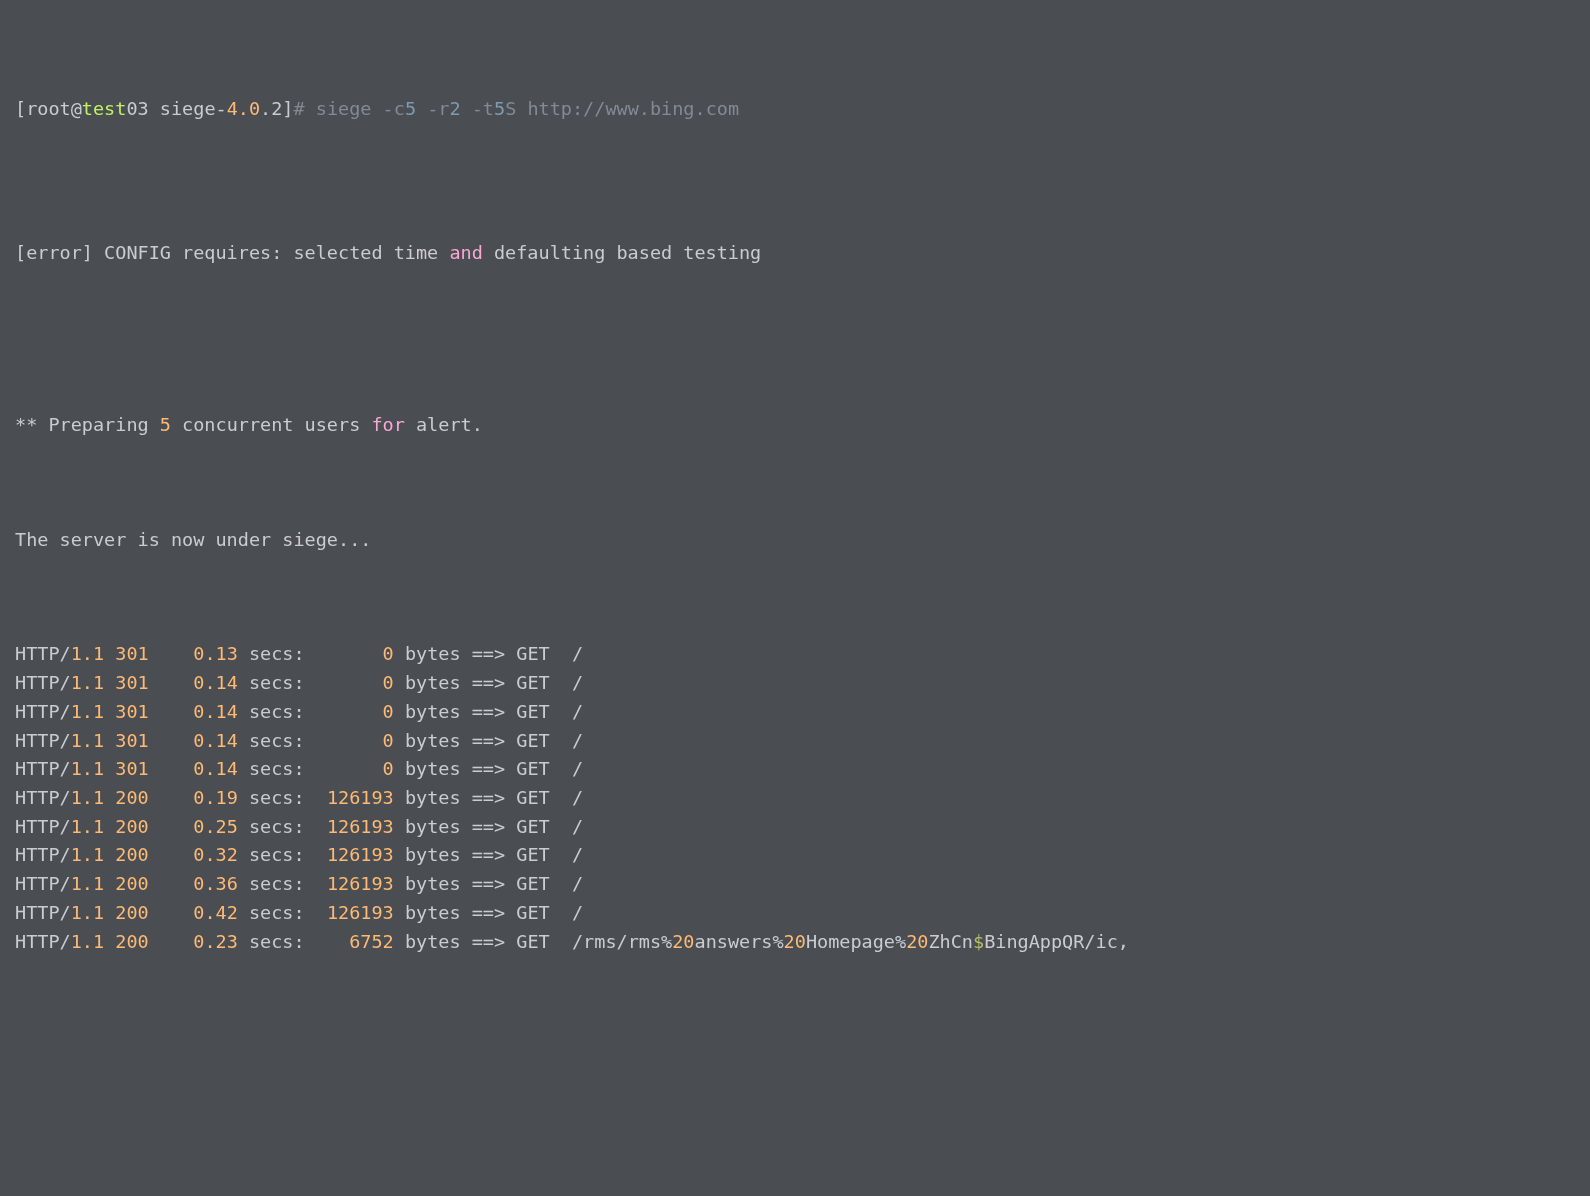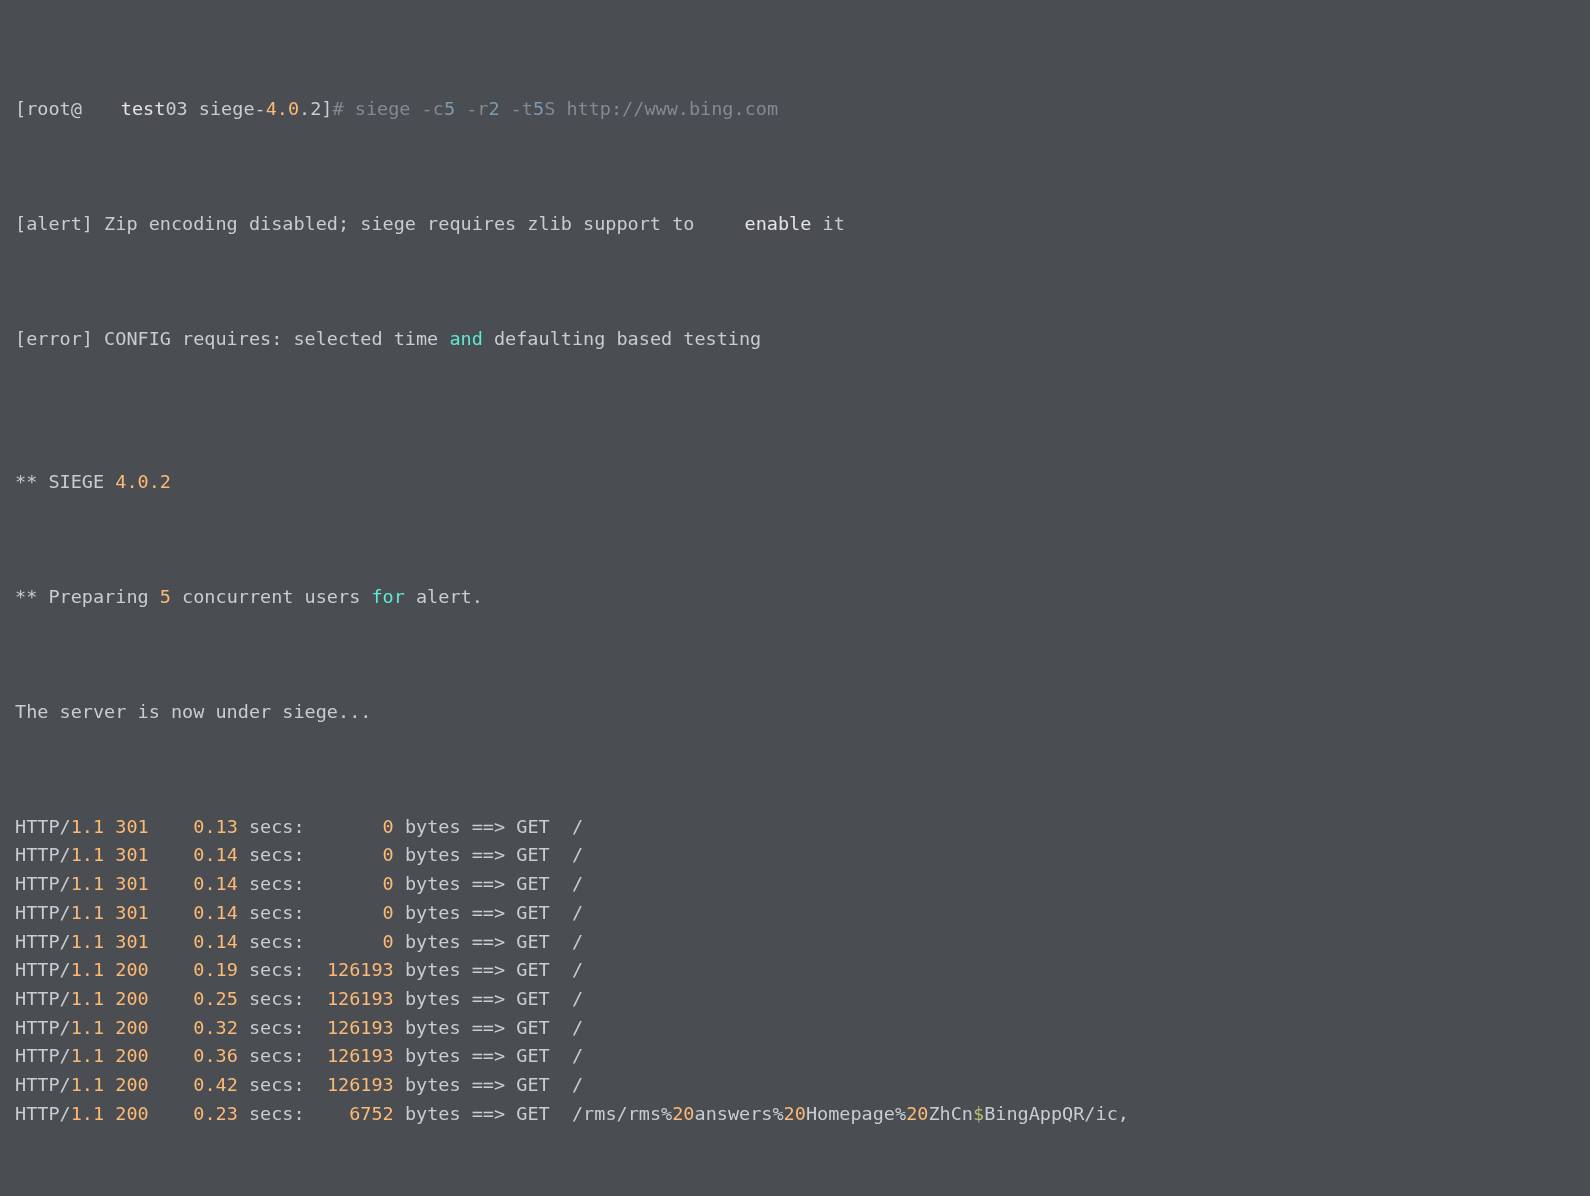--- a/index.html
+++ b/index.html
@@ -11,41 +11,39 @@
     font-size:18.5px;
     line-height:28.7px;
     -webkit-font-smoothing:antialiased;
   }
   .term{
     padding:9px 15px;
     white-space:pre;
     overflow:hidden;
   }
   .line{display:block;}
-  .host{color:#e5e5e5;padding-left:39px;}          
+  .host{color:#bef264;}          
   .num{color:#fdba74;}           
-  .kw{color:#5eead4;}            
+  .kw{color:#f9a8d4;}            
   .cmt{color:#838a94;}           
   .cmt-num{color:#7d9bb3;}       
   .dollar{color:#b5bd68;}
   .line span{white-space:pre;}
 </style>
 </head>
 <body>
 
 <div class="term">
 
   <span class="line"><span>[</span><span>root</span><span>@</span><span class="host">test</span><span>03</span><span> </span><span>siege-</span><span class="num">4.0</span><span>.2</span><span>]</span><span class="cmt"># </span><span class="cmt">siege -c</span><span class="cmt-num">5</span><span class="cmt"> -r</span><span class="cmt-num">2</span><span class="cmt"> -t</span><span class="cmt-num">5</span><span class="cmt">S http://www.bing.com</span></span>
 
-  <span class="line"><span>[alert] Zip encoding disabled; siege requires zlib support to </span><span class="host">enable</span><span> it</span></span>
 
   <span class="line"><span>[error] CONFIG requires: selected time </span><span class="kw">and</span><span> defaulting based testing</span></span>
 
 
-  <span class="line"><span>** SIEGE </span><span class="num">4.0.2</span></span>
 
   <span class="line"><span>** Preparing </span><span class="num">5</span><span> concurrent users </span><span class="kw">for</span><span> alert.</span></span>
 
   <span class="line">The server is now under siege...</span>
 
   <div id="rows"><span class="line"><span>HTTP/</span><span class="num">1.1</span><span> </span><span class="num">301</span><span>   </span><span class="num"> 0.13</span><span> secs: </span><span class="num">      0</span><span> bytes ==&gt; GET  </span><span>/</span></span><span class="line"><span>HTTP/</span><span class="num">1.1</span><span> </span><span class="num">301</span><span>   </span><span class="num"> 0.14</span><span> secs: </span><span class="num">      0</span><span> bytes ==&gt; GET  </span><span>/</span></span><span class="line"><span>HTTP/</span><span class="num">1.1</span><span> </span><span class="num">301</span><span>   </span><span class="num"> 0.14</span><span> secs: </span><span class="num">      0</span><span> bytes ==&gt; GET  </span><span>/</span></span><span class="line"><span>HTTP/</span><span class="num">1.1</span><span> </span><span class="num">301</span><span>   </span><span class="num"> 0.14</span><span> secs: </span><span class="num">      0</span><span> bytes ==&gt; GET  </span><span>/</span></span><span class="line"><span>HTTP/</span><span class="num">1.1</span><span> </span><span class="num">301</span><span>   </span><span class="num"> 0.14</span><span> secs: </span><span class="num">      0</span><span> bytes ==&gt; GET  </span><span>/</span></span><span class="line"><span>HTTP/</span><span class="num">1.1</span><span> </span><span class="num">200</span><span>   </span><span class="num"> 0.19</span><span> secs: </span><span class="num"> 126193</span><span> bytes ==&gt; GET  </span><span>/</span></span><span class="line"><span>HTTP/</span><span class="num">1.1</span><span> </span><span class="num">200</span><span>   </span><span class="num"> 0.25</span><span> secs: </span><span class="num"> 126193</span><span> bytes ==&gt; GET  </span><span>/</span></span><span class="line"><span>HTTP/</span><span class="num">1.1</span><span> </span><span class="num">200</span><span>   </span><span class="num"> 0.32</span><span> secs: </span><span class="num"> 126193</span><span> bytes ==&gt; GET  </span><span>/</span></span><span class="line"><span>HTTP/</span><span class="num">1.1</span><span> </span><span class="num">200</span><span>   </span><span class="num"> 0.36</span><span> secs: </span><span class="num"> 126193</span><span> bytes ==&gt; GET  </span><span>/</span></span><span class="line"><span>HTTP/</span><span class="num">1.1</span><span> </span><span class="num">200</span><span>   </span><span class="num"> 0.42</span><span> secs: </span><span class="num"> 126193</span><span> bytes ==&gt; GET  </span><span>/</span></span><span class="line"><span>HTTP/</span><span class="num">1.1</span><span> </span><span class="num">200</span><span>   </span><span class="num"> 0.23</span><span> secs: </span><span class="num">   6752</span><span> bytes ==&gt; GET  </span><span>/rms/rms</span><span>%</span><span class="num">20</span><span>answers</span><span>%</span><span class="num">20</span><span>Homepage</span><span>%</span><span class="num">20</span><span>ZhCn</span><span class="dollar">$</span><span>BingAppQR/ic,</span></span></div>
 
 </div>
 
 </body></html>

